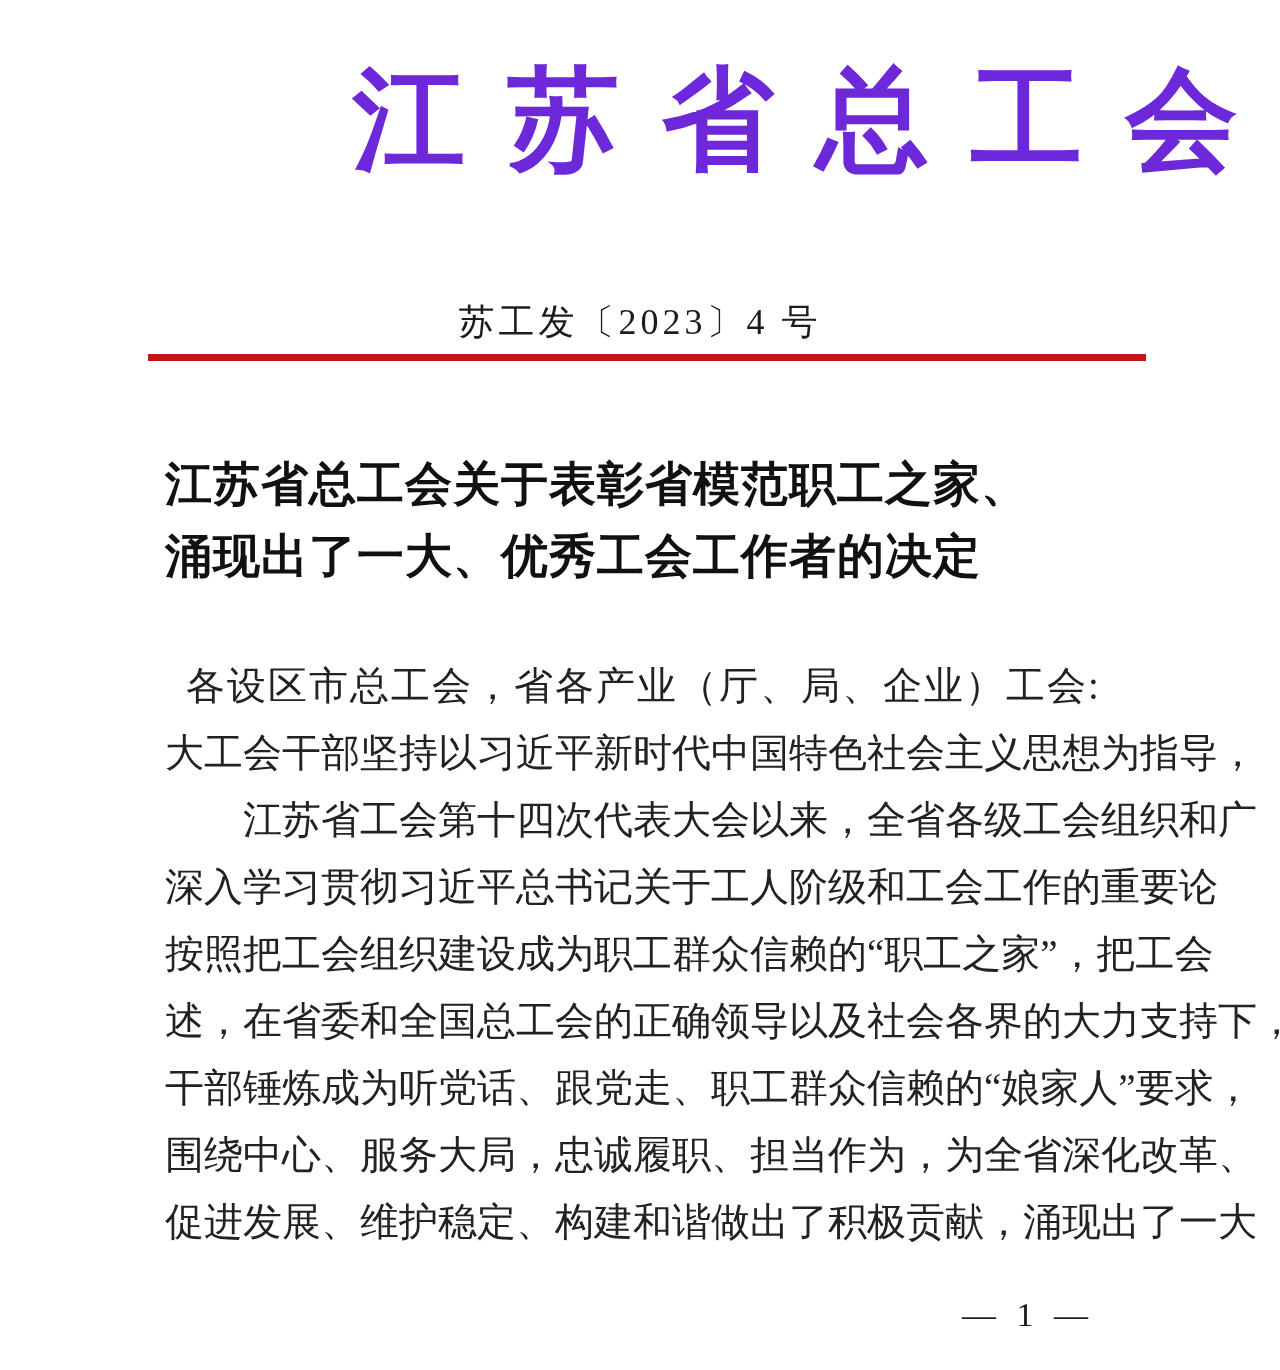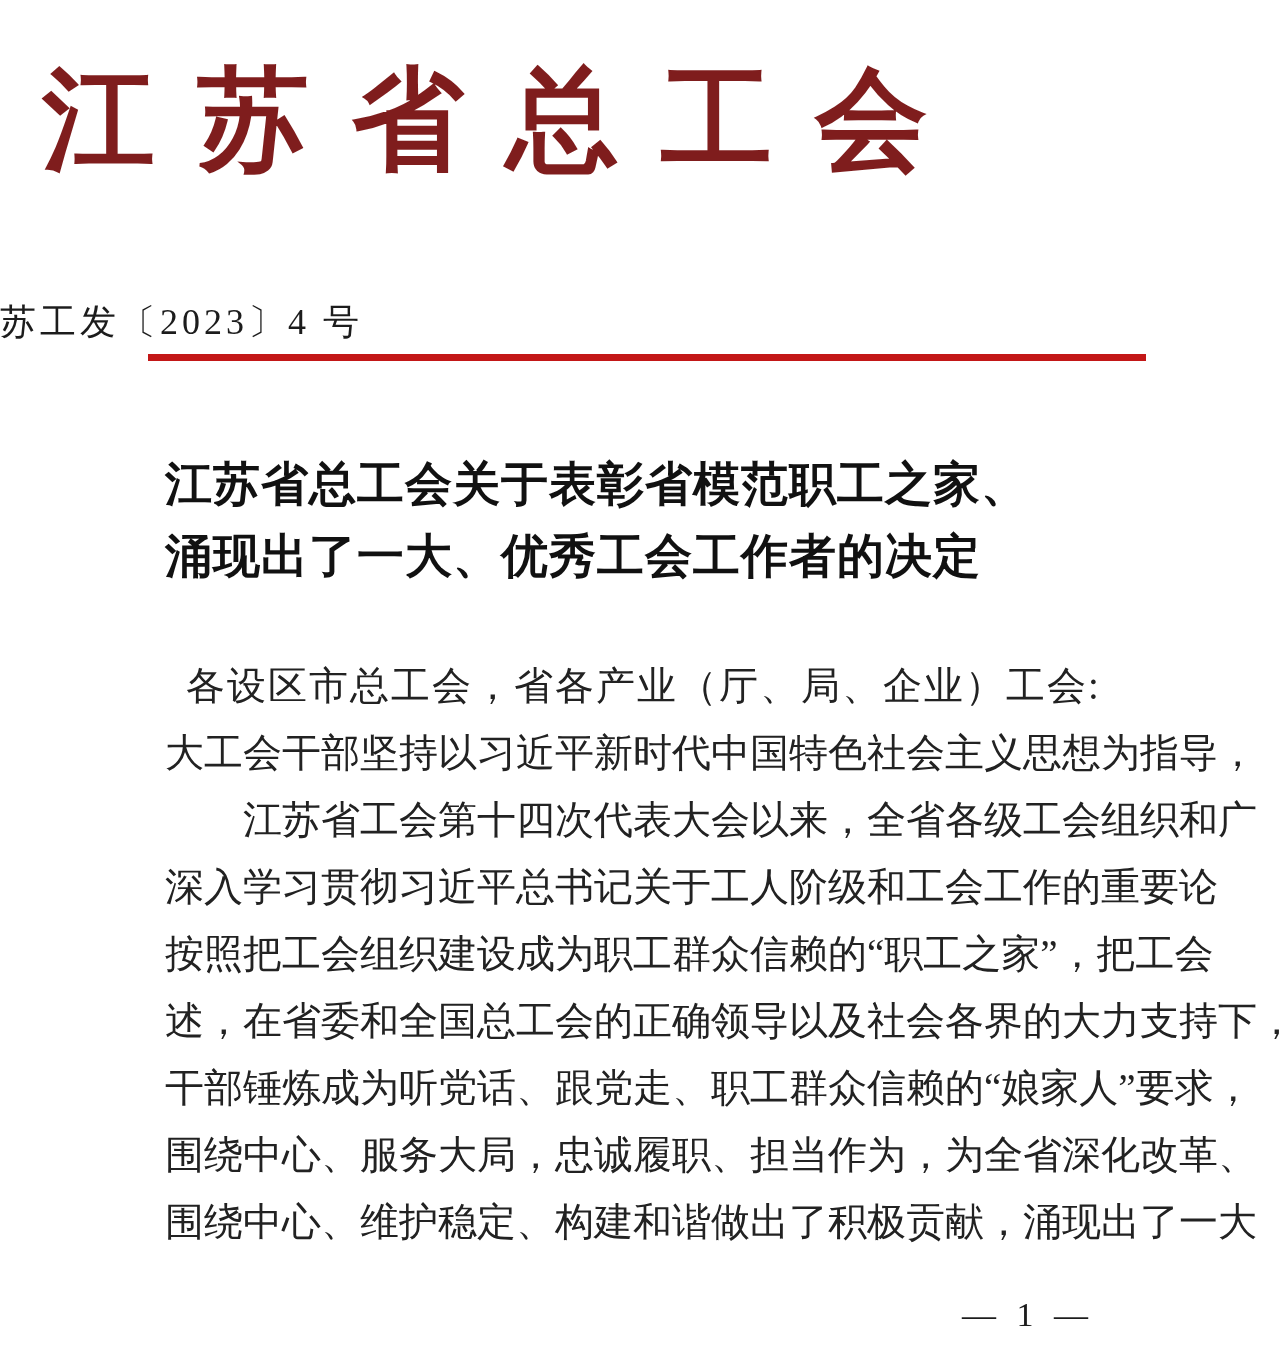--- a/index.html
+++ b/index.html
@@ -17,36 +17,37 @@
     font-family: "Liberation Serif", "DejaVu Serif", serif;
     color: #1c1c1c;
   }
 
   
   .org-title {
     position: absolute;
     top: 42px;
     left: 0;
     width: 100%;
-    text-align: left;
+    text-align: right;
     font-size: 112px;
     font-weight: bold;
-    color: #7f1d1d;
+    color: #6d28d9;
     letter-spacing: 0.38em;
     padding-left: 0.38em;
     white-space: nowrap;
     line-height: 1.4;
   }
 
   
   .doc-number {
     position: absolute;
     top: 298px;
     left: 0;
     width: 100%;
+    text-align: center;
     font-size: 36px;
     color: #1c1c1c;
     letter-spacing: 4px;
   }
 
   
   .red-rule {
     position: absolute;
     top: 354px;
     left: 148px;
@@ -123,18 +124,18 @@
 
   <div class="body-block">
     <div class="salutation">各设区市总工会，省各产业（厅、局、企业）工会:</div>
     <div class="jline">大工会干部坚持以习近平新时代中国特色社会主义思想为指导，</div>
     <div class="jline indent">江苏省工会第十四次代表大会以来，全省各级工会组织和广</div>
     <div class="jline">深入学习贯彻习近平总书记关于工人阶级和工会工作的重要论</div>
     <div class="jline">按照把工会组织建设成为职工群众信赖的“职工之家”，把工会</div>
     <div class="jline">述，在省委和全国总工会的正确领导以及社会各界的大力支持下，</div>
     <div class="jline">干部锤炼成为听党话、跟党走、职工群众信赖的“娘家人”要求，</div>
     <div class="jline">围绕中心、服务大局，忠诚履职、担当作为，为全省深化改革、</div>
-    <div class="jline">围绕中心、维护稳定、构建和谐做出了积极贡献，涌现出了一大</div>
+    <div class="jline">促进发展、维护稳定、构建和谐做出了积极贡献，涌现出了一大</div>
   </div>
 
   <div class="page-number">— 1 —</div>
 
 </div>
 
 </body></html>

